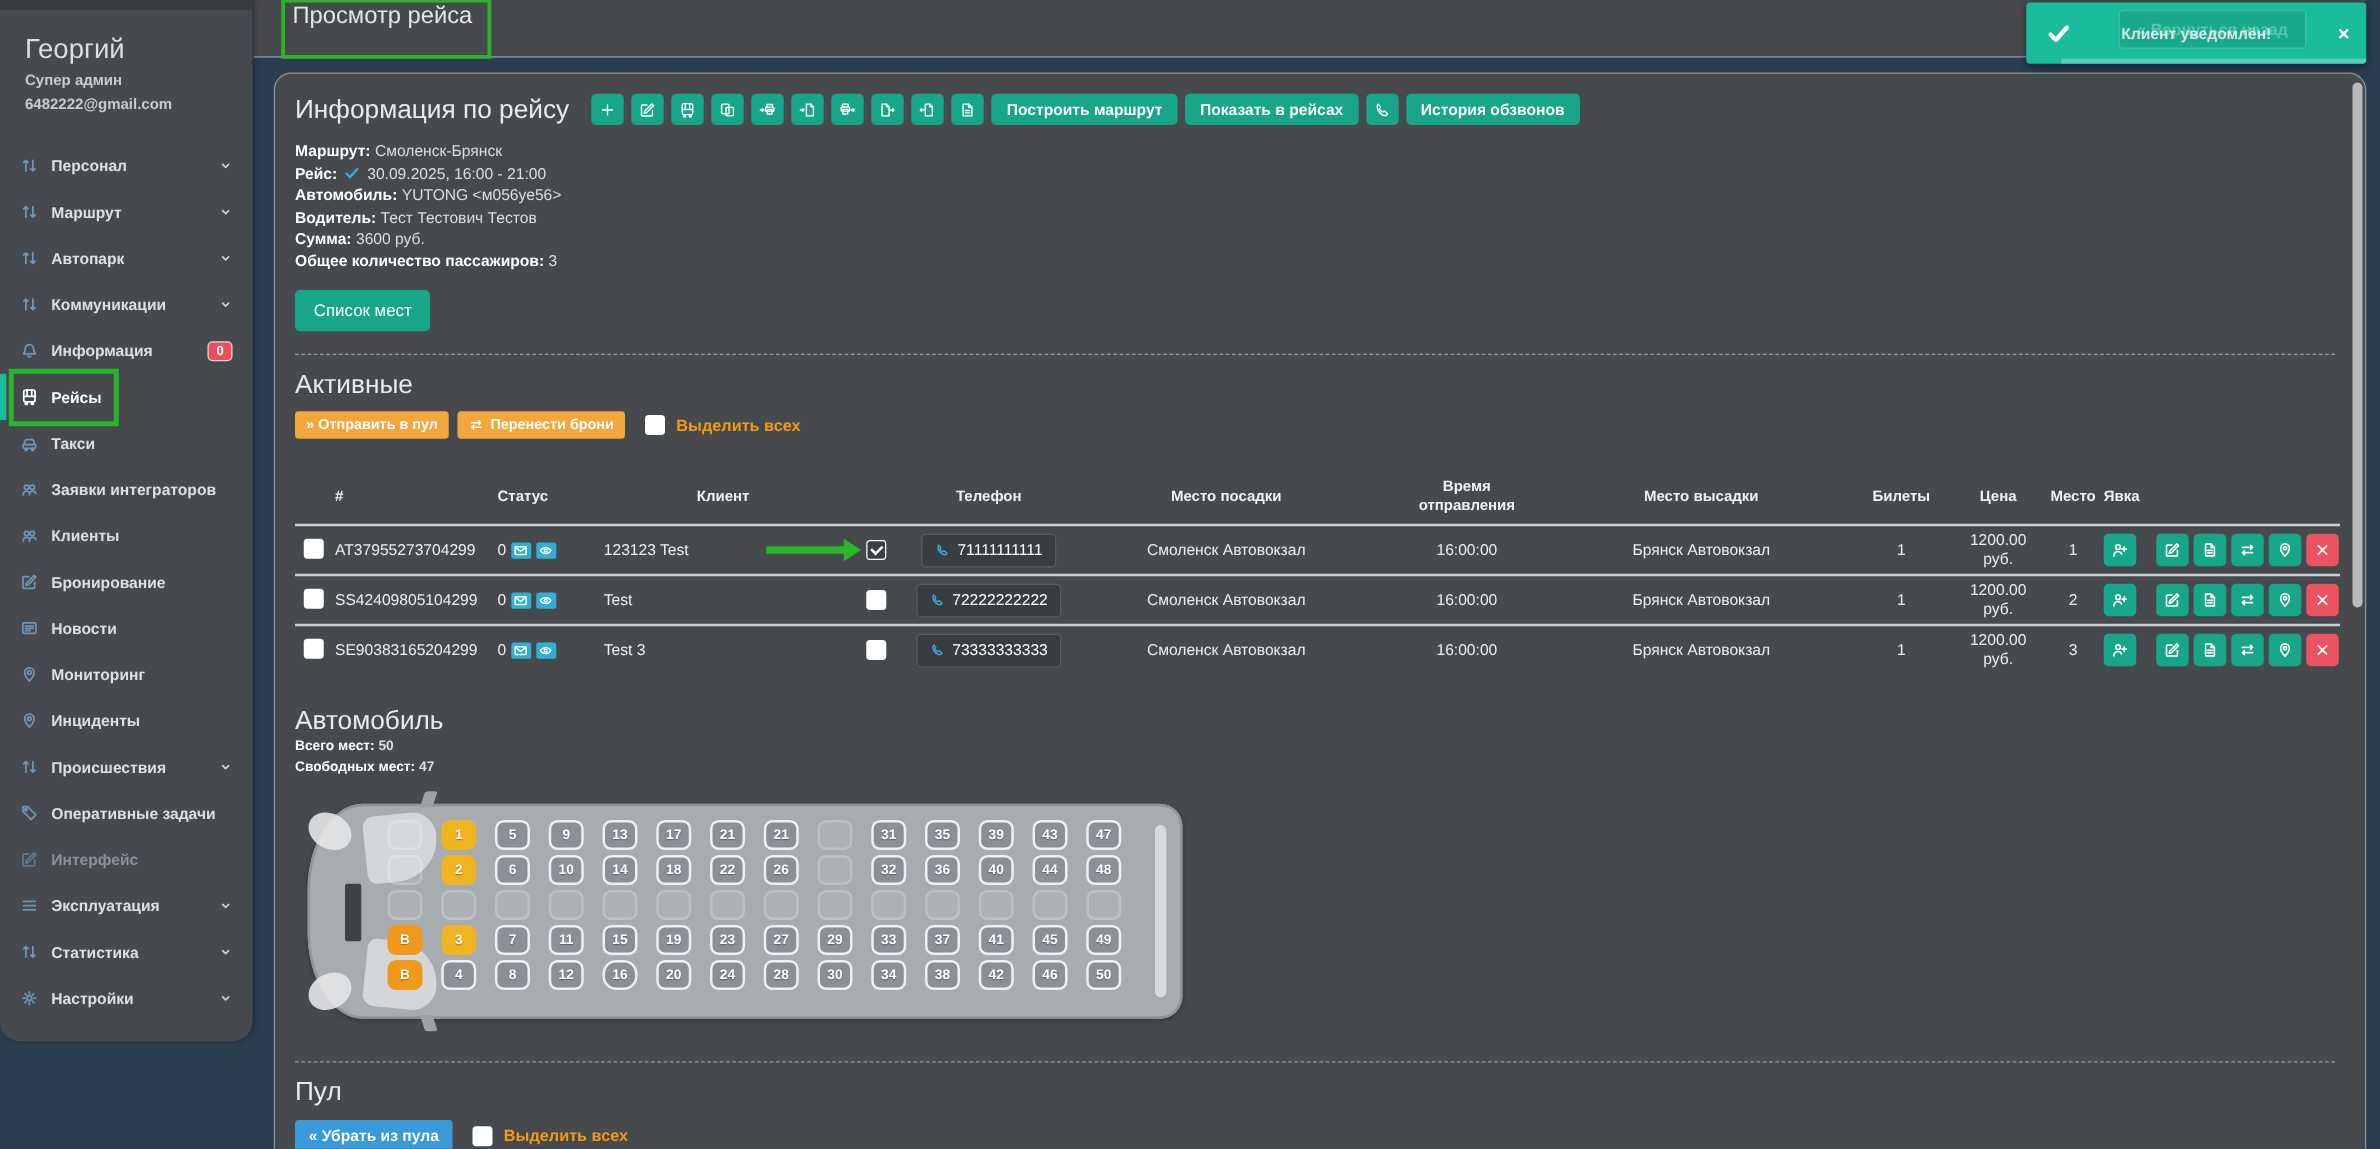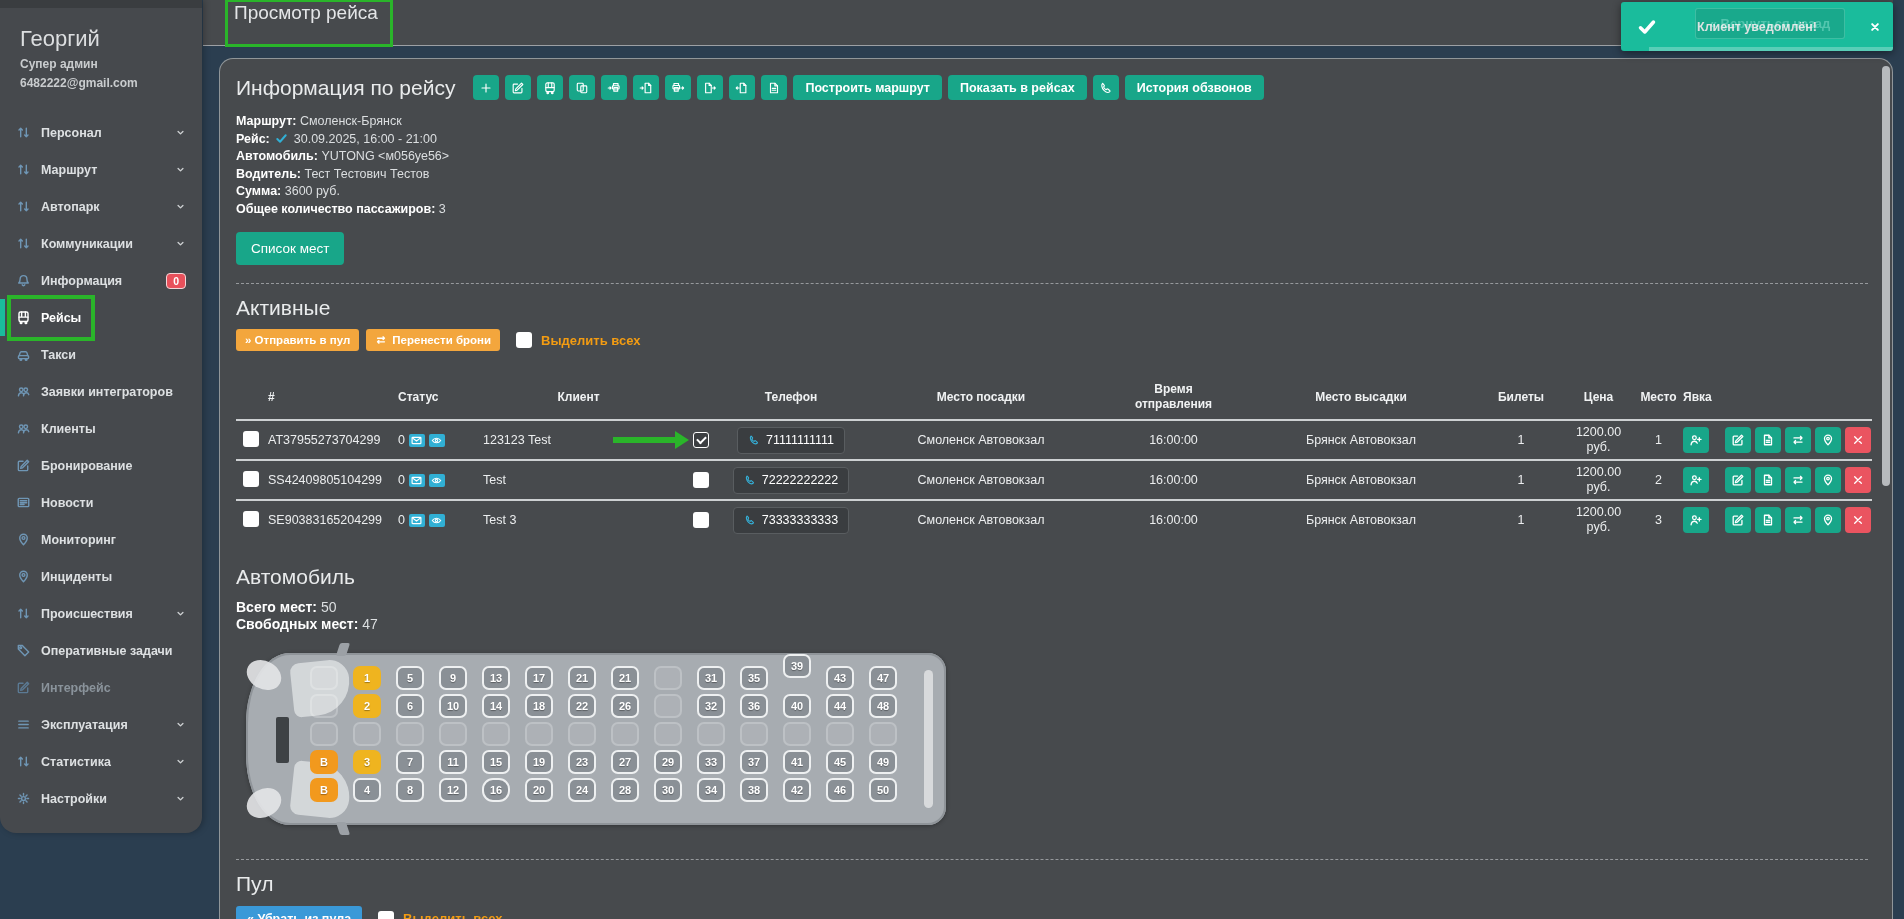--- a/index.html
+++ b/index.html
@@ -108,21 +108,21 @@
   .green-arrow .head { position:absolute; right:0; top:0; width:0; height:0;
                        border-top:9px solid transparent; border-bottom:9px solid transparent; border-left:14px solid #2ab52a; }
   .c-actions { display:flex; align-items:center; gap:4px; }
   .abtn { width:26px; height:26px; border:none; border-radius:4px; background:#18a689; color:#fff;
           display:inline-flex; align-items:center; justify-content:center; cursor:pointer; }
   .abtn.first { margin-right:12px; }
   .abtn.danger { background:#ea5460; }
   .c-price { line-height:15px; }
 
   
-  .bus-labels { margin-top:10px; font-size:14px; line-height:17px; color:#dcdfe1; }
+  .bus-labels { font-size:11px; line-height:17px; color:#dcdfe1;font-weight:bold; }
   .bus-labels b { color:#fff; }
   .bus { position:relative; margin:20px 0 0 10px; width:700px; height:172px; background:#a7acb1;
          border-radius:44px 18px 18px 44px / 70px 18px 18px 70px;
          box-shadow:inset 0 0 0 2px #8f9499, 0 1px 4px rgba(0,0,0,.3); }
   .bus .mirror { position:absolute; width:10px; height:13px; background:#9ca1a6; border-radius:2px; left:92px; }
   .bus .mirror.m-top { top:-10px; transform:skewX(-18deg); }
   .bus .mirror.m-bot { bottom:-10px; transform:skewX(18deg); }
   .bus .headlight { position:absolute; left:0px; width:36px; height:28px; background:#e4e6e8; border-radius:50%; opacity:.9; }
   .bus .headlight.h-top { top:8px; transform:rotate(28deg); }
   .bus .headlight.h-bot { bottom:8px; transform:rotate(-28deg); }
@@ -796,21 +796,21 @@
             <div class="seat occupied" style="left: 107px; top: 13px;">1</div>
             <div class="seat free" style="left: 150px; top: 13px;">5</div>
             <div class="seat free" style="left: 193px; top: 13px;">9</div>
             <div class="seat free" style="left: 236px; top: 13px;">13</div>
             <div class="seat free" style="left: 279px; top: 13px;">17</div>
             <div class="seat free" style="left: 322px; top: 13px;">21</div>
             <div class="seat free" style="left: 365px; top: 13px;">21</div>
             <div class="seat empty" style="left: 408px; top: 13px;"></div>
             <div class="seat free" style="left: 451px; top: 13px;">31</div>
             <div class="seat free" style="left: 494px; top: 13px;">35</div>
-            <div class="seat free" style="left: 537px; top: 1px;">39</div>
+            <div class="seat free" style="left: 537px; top: 13px;">39</div>
             <div class="seat free" style="left: 580px; top: 13px;">43</div>
             <div class="seat free" style="left: 623px; top: 13px;">47</div>
             <div class="seat empty" style="left: 64px; top: 41px;"></div>
             <div class="seat occupied" style="left: 107px; top: 41px;">2</div>
             <div class="seat free" style="left: 150px; top: 41px;">6</div>
             <div class="seat free" style="left: 193px; top: 41px;">10</div>
             <div class="seat free" style="left: 236px; top: 41px;">14</div>
             <div class="seat free" style="left: 279px; top: 41px;">18</div>
             <div class="seat free" style="left: 322px; top: 41px;">22</div>
             <div class="seat free" style="left: 365px; top: 41px;">26</div>

